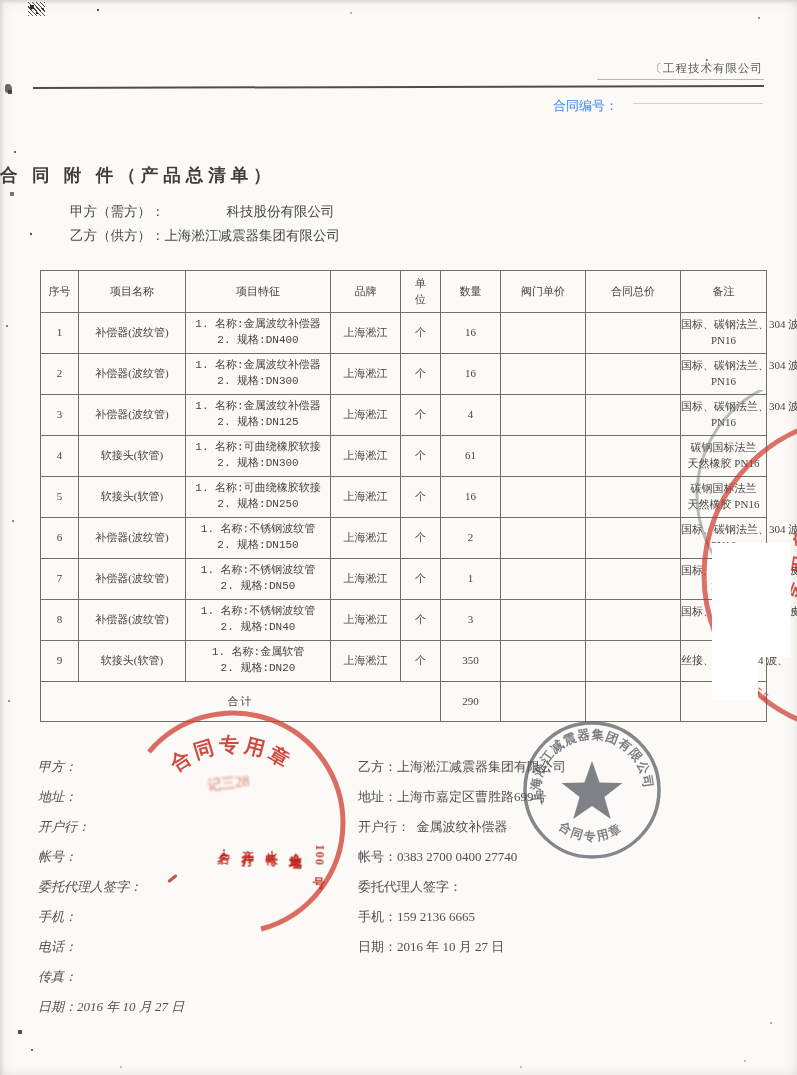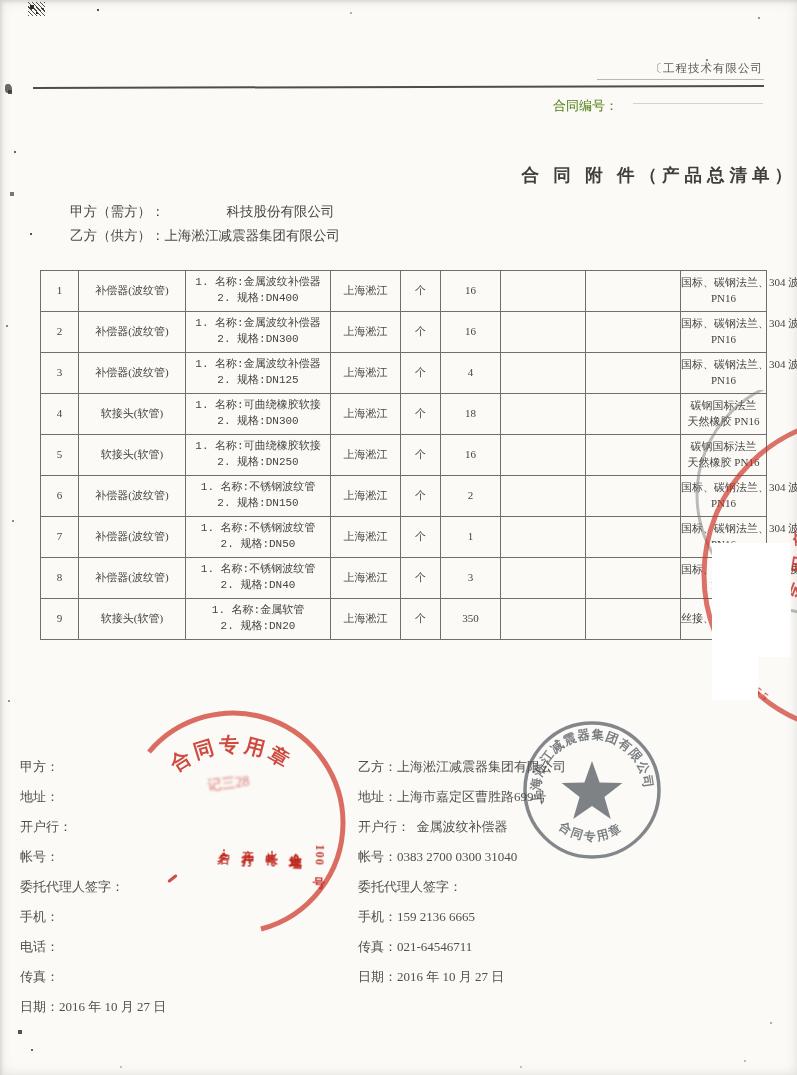--- a/index.html
+++ b/index.html
@@ -11,23 +11,23 @@
   }
   .page::after{
     content:"";position:absolute;inset:0;pointer-events:none;
     box-shadow:inset 0 0 12px rgba(90,85,75,.16), inset 2px 2px 3px rgba(90,85,75,.12);
   }
   .abs{position:absolute;}
   
   .top-company{top:61px;right:34px;font-size:11.5px;color:#5b5b57;letter-spacing:1px;}
   .top-company-line{top:79px;left:597px;width:167px;height:1px;background:#b9b7b1;}
   .main-rule{top:86px;left:33px;width:731px;height:2px;background:#4e4d49;transform:rotate(-0.15deg);}
-  .contract-no{top:97px;left:553px;font-size:13px;color:#4d7c0f;}
+  .contract-no{top:97px;left:553px;font-size:13px;color:#3b82f6;}
   .contract-no-line{top:103px;left:633px;width:130px;height:1px;background:#d4d2cc;}
-  .doc-title{top:163px;left:0;width:797px;text-align:right;font-size:17.5px;font-weight:bold;
+  .doc-title{top:163px;left:0;width:797px;text-align:left;font-size:17.5px;font-weight:bold;
     letter-spacing:5px;color:#3f3e3b;}
   .party-row{left:70px;font-size:13.5px;color:#474743;}
   .party-a{top:203px;}
   .party-b{top:227px;}
   .party-a .v{padding-left:62px;}
   .party-row .v{white-space:pre;}
   
   table.grid{
     position:absolute;left:40px;top:270px;width:726px;
     border-collapse:collapse;table-layout:fixed;
@@ -42,21 +42,21 @@
   tr.r{height:41px;}
   tr.tot{height:40px;}
   td.c-feat{text-align:left;padding-left:7px;font-family:Liberation Mono, monospace;}
   td.c-price,td.c-total{border-top:none;border-bottom:none;}
   .r1,.r2{display:block;white-space:nowrap;}
   td.c-lab{padding-right:110px;letter-spacing:2px;}
   tr.tot td.c-total{border-left:none;border-top:1px solid #706f6a;border-bottom:1px solid #706f6a;}
   tr.tot td.c-price{border-top:1px solid #706f6a;border-bottom:1px solid #706f6a;}
   
   .foot{top:752px;font-size:13px;color:#504f4b;}
-  .foot-left{left:20px;width:300px;}
+  .foot-left{left:38px;width:300px;font-style:italic;}
   .foot-right{left:358px;width:430px;}
   .foot .fr{height:30px;line-height:30px;white-space:pre;}
   
   .stamp-svg{pointer-events:none;}
   .bank-block{
     left:214px;top:843px;width:134px;height:72px;display:flex;gap:7px;
     color:rgba(190,38,28,.88);font-weight:bold;font-size:12.5px;
     filter:blur(.7px);transform:rotate(2deg);
   }
   .bank-block span{writing-mode:vertical-rl;letter-spacing:1px;}
@@ -107,20 +107,34 @@
         <col style="width:107px">
         <col style="width:145px">
       <col style="width:70px">
         <col style="width:40px">
         <col style="width:60px">
       <col style="width:85px">
         <col style="width:95px">
         <col style="width:86px">
     </colgroup>
     <tbody>
+        <tr class="hdr">
+      <th>序号</th>
+      <th>项目名称</th>
+      <th>项目特征</th>
+      <th>品牌</th>
+      <th>
+        <div>单</div>
+        <div>位</div>
+      </th>
+      <th>数量</th>
+      <th>阀门单价</th>
+      <th>合同总价</th>
+      <th>备注</th>
+    </tr>
     <tr class="r">
       <td>1</td>
       <td>补偿器(波纹管)</td>
       <td class="c-feat">
             <span class="r1">1. 名称:金属波纹补偿器</span>
             <span class="r1">2. 规格:DN400</span>
           </td>
       <td>上海淞江</td>
       <td>个</td>
       <td>16</td>
@@ -167,21 +181,21 @@
     </tr>
     <tr class="r">
       <td>4</td>
       <td>软接头(软管)</td>
       <td class="c-feat">
             <span class="r1">1. 名称:可曲绕橡胶软接</span>
             <span class="r1">2. 规格:DN300</span>
           </td>
       <td>上海淞江</td>
       <td>个</td>
-      <td>18</td>
+      <td>61</td>
       <td class="c-price"></td>
       <td class="c-total"></td>
       <td>
             <span class="r1">碳钢国标法兰</span>
             <span class="r2">天然橡胶 PN16</span>
           </td>
     </tr>
     <tr class="r">
       <td>5</td>
       <td>软接头(软管)</td>
@@ -259,20 +273,27 @@
           </td>
       <td>上海淞江</td>
       <td>个</td>
       <td>350</td>
       <td class="c-price"></td>
       <td class="c-total"></td>
       <td>
             <span class="r1">丝接、铜头、304 波、</span>
             <span class="r2"></span>
           </td>
+    </tr>
+    <tr class="tot">
+      <td colspan="5" class="c-lab">合计</td>
+      <td>290</td>
+      <td class="c-price"></td>
+      <td class="c-total"></td>
+      <td></td>
     </tr>
   </tbody>
     </table>
 
   <svg class="abs stamp-svg" style="left:60px;top:695px;" width="320" height="300" viewBox="60 695 320 300">
     <defs>
       <path id="blArcText" d="M 170 778 A 88 88 0 0 1 296 778" fill="none"></path>
     </defs>
     <path d="M 149 752 A 110 110 0 0 1 343 823 A 110 110 0 0 1 261 929" fill="none" stroke="rgba(205,52,40,.72)" stroke-width="5" style="filter:blur(.4px)"></path>
     <text font-size="20" font-weight="bold" fill="rgba(200,42,32,.85)" letter-spacing="4" style="filter:blur(.5px)">
@@ -328,20 +349,19 @@
     <div class="fr"><span>委托代理人签字：</span><span></span></div>
     <div class="fr"><span>手机：</span><span></span></div>
     <div class="fr"><span>电话：</span><span></span></div>
     <div class="fr"><span>传真：</span><span></span></div>
     <div class="fr"><span>日期：</span><span>2016 年 10 月 27 日</span></div>
   </div>
   <div class="abs foot foot-right">
     <div class="fr"><span>乙方：</span><span>上海淞江减震器集团有限公司</span></div>
     <div class="fr"><span>地址：</span><span>上海市嘉定区曹胜路699号</span></div>
     <div class="fr"><span>开户行：</span><span>  金属波纹补偿器</span></div>
-    <div class="fr"><span>帐号：</span><span>0383 2700 0300 31040</span></div>
+    <div class="fr"><span>帐号：</span><span>0383 2700 0400 27740</span></div>
     <div class="fr"><span>委托代理人签字：</span><span></span></div>
     <div class="fr"><span>手机：</span><span>159 2136 6665</span></div>
-    <div class="fr"><span>传真：</span><span>021-64546711</span></div>
     <div class="fr"><span>日期：</span><span>2016 年 10 月 27 日</span></div>
   </div>
 
 </div>
 
 </body></html>

